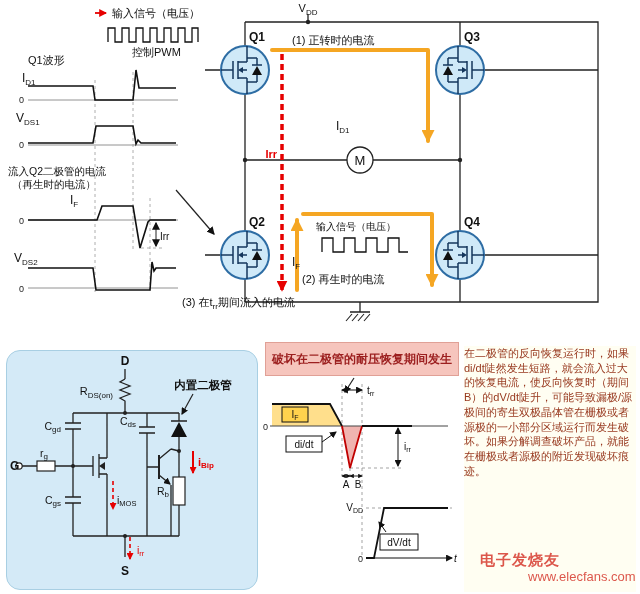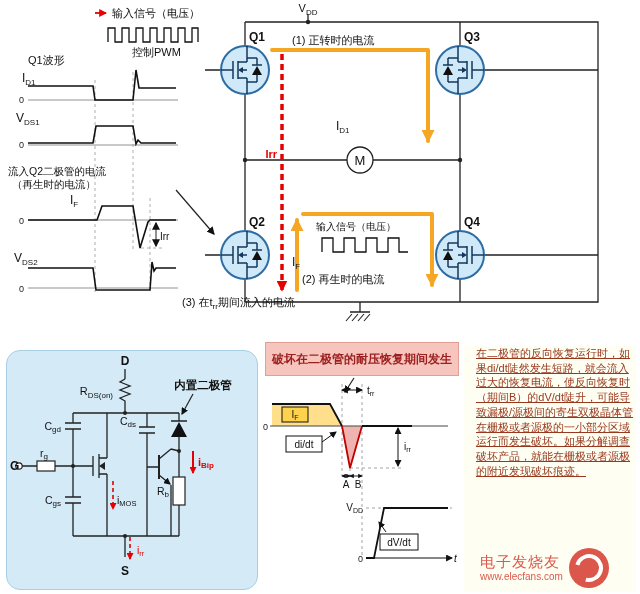--- a/index.html
+++ b/index.html
@@ -8,25 +8,25 @@
   svg{font-family:"Liberation Sans",sans-serif;}
   .abs{position:absolute;}
   .equiv-panel{left:6px;top:350px;width:250px;height:238px;background:#d4eaf7;
                border:1px solid #a8cfe3;border-radius:14px;}
   .recovery-header{left:265px;top:342px;width:192px;height:32px;background:#f6c5bd;
                    border:1px solid #e0a096;display:flex;align-items:center;justify-content:center;
                    font-size:12px;font-weight:bold;color:#9c1f1f;text-align:center;}
   .recovery-svg{left:262px;top:376px;}
   .desc-panel{left:464px;top:346px;width:172px;height:246px;background:#fffef2;
               font-size:11px;line-height:1.34;color:#98391f;}
-  .desc-panel p{margin:0 0 2px 12px;text-decoration:underline;}
+  .desc-panel p{margin:0 0 2px 0;}
   .watermark{left:480px;top:543px;width:156px;height:50px;display:flex;align-items:center;
              gap:6px;color:#d63a2f;opacity:.85;}
-  .wm-name{font-size:15px;font-weight:normal;letter-spacing:1px;line-height:1.1;}
-  .wm-url{font-size:10px;}
+  .wm-name{font-size:15px;font-weight:bold;letter-spacing:1px;line-height:1.1;}
+  .wm-url{font-size:13px;margin-left:48px;}
   .wm-circle{width:40px;height:40px;border-radius:50%;background:#d63a2f;flex:0 0 auto;
              display:flex;align-items:center;justify-content:center;}
   .wm-swirl{width:20px;height:20px;border:4px solid #ffffff;border-radius:50%;
             border-left-color:transparent;transform:rotate(-30deg);}
 </style>
 </head>
 <body>
 
 <div class="page">
 

